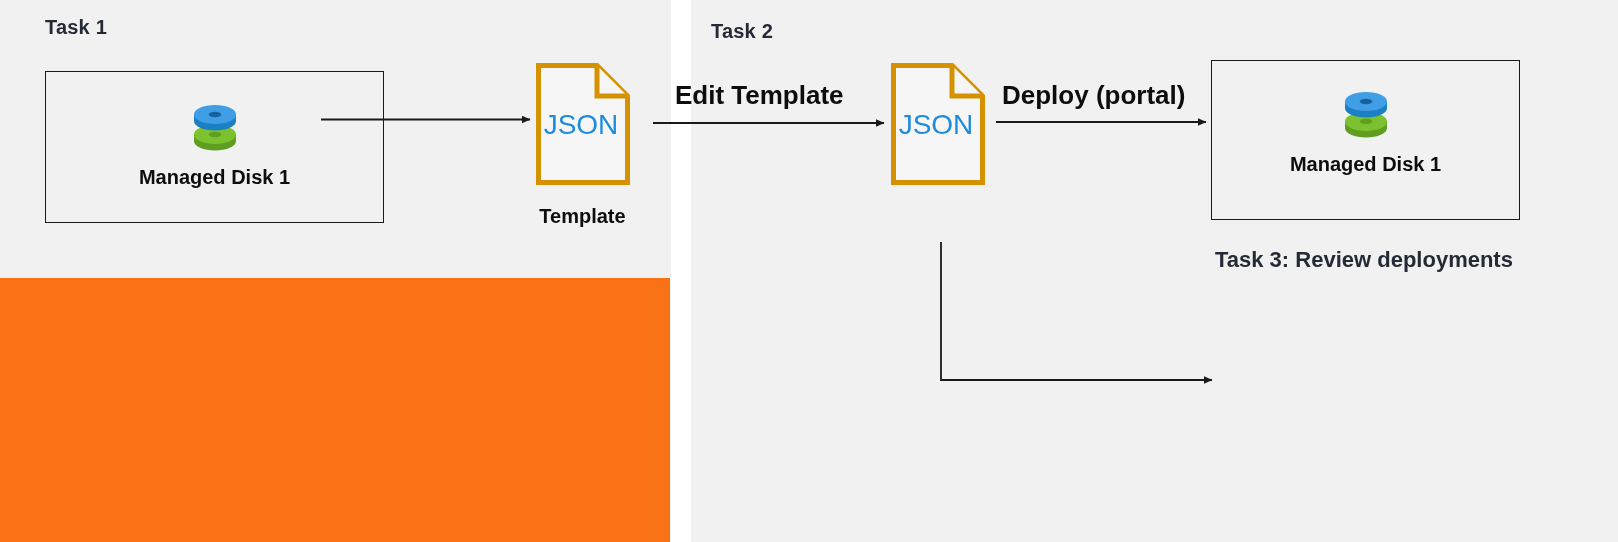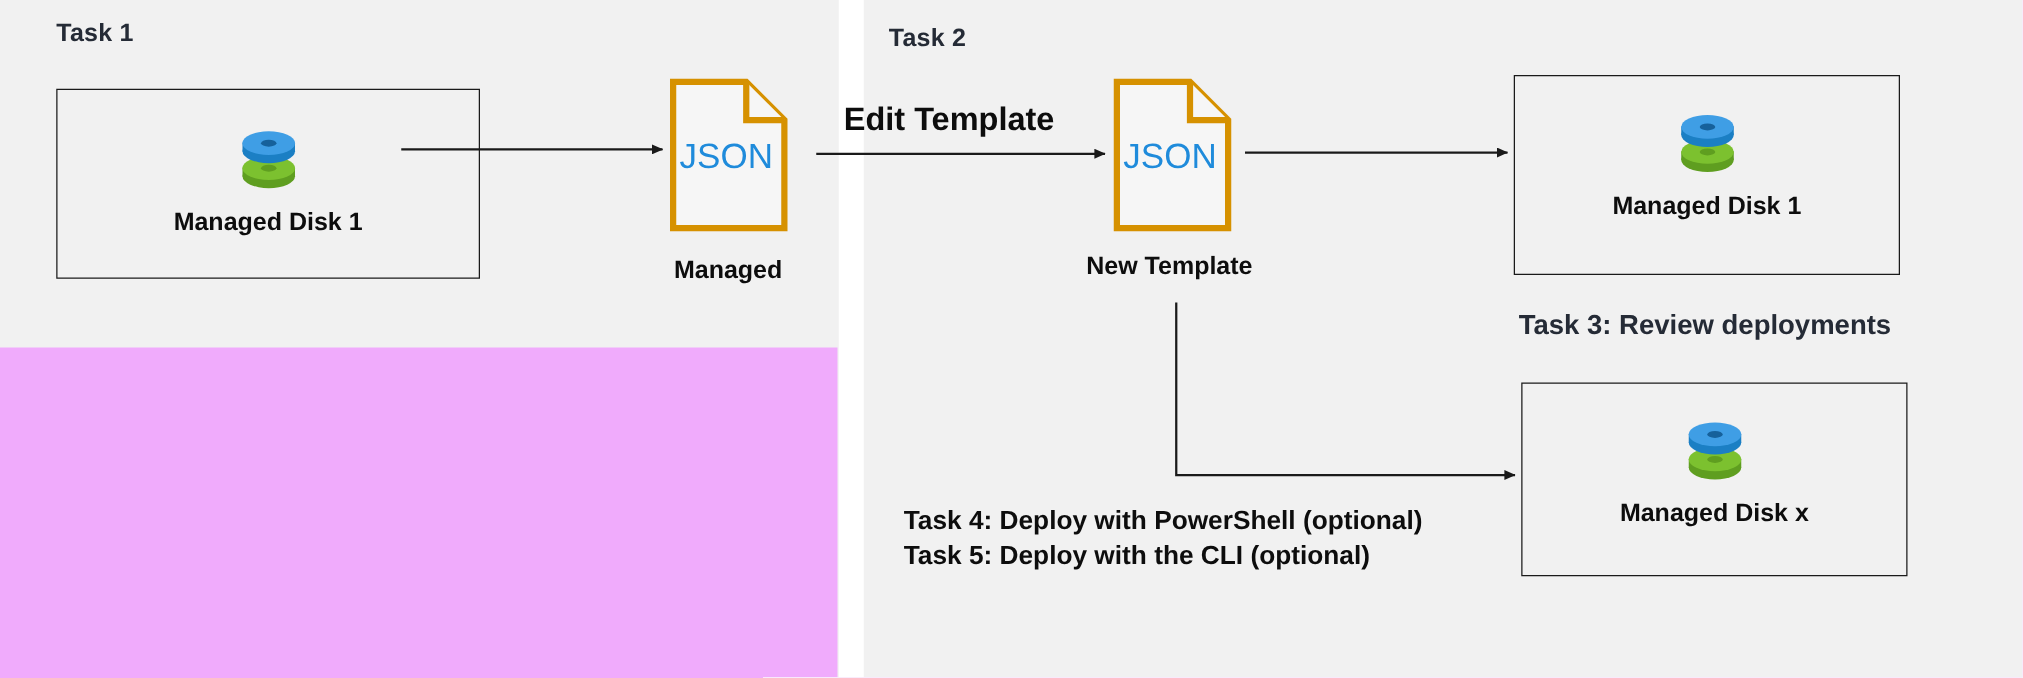--- a/index.html
+++ b/index.html
@@ -7,21 +7,21 @@
     padding: 0;
     background: #ffffff;
   }
   body {
     font-family: "Liberation Sans", sans-serif;
   }
   #canvas {
     position: relative;
     width: 1618px;
     height: 542px;
-    background: #f0abfc;
+    background: #f97316;
     overflow: hidden;
   }
   
   .panel {
     position: absolute;
     background: #f1f1f1;
   }
   #panel-task1 { left: 0px;   top: 0px; width: 671px; height: 278px; }
   #panel-task2 { left: 670px; top: 0px; width: 948px; height: 542px; }
   #panel-gap   { left: 671px; top: 0px; width: 20px;  height: 542px; background:#ffffff; }
@@ -150,73 +150,52 @@
     </div>
   </div>
 
   <div class="json-file" id="json-template">
     <svg width="96" height="124" viewBox="0 0 96 124" aria-hidden="true">
       <path d="M3.5 3.5 H62 L92.5 34 V120.5 H3.5 Z" fill="#f6f6f6" stroke="#d69100" stroke-width="5"></path>
       <path d="M62 3.5 V34 H92.5" fill="#f6f6f6" stroke="#d69100" stroke-width="5"></path>
       <text x="46" y="72" text-anchor="middle" font-family="'Liberation Sans', sans-serif" font-size="28" fill="#1f8bdb">JSON</text>
     </svg>
   </div>
-  <div class="json-caption" id="caption-template">Managed</div>
+  <div class="json-caption" id="caption-template">Template</div>
 
   <div class="json-file" id="json-new-template">
     <svg width="96" height="124" viewBox="0 0 96 124" aria-hidden="true">
       <path d="M3.5 3.5 H62 L92.5 34 V120.5 H3.5 Z" fill="#f6f6f6" stroke="#d69100" stroke-width="5"></path>
       <path d="M62 3.5 V34 H92.5" fill="#f6f6f6" stroke="#d69100" stroke-width="5"></path>
       <text x="46" y="72" text-anchor="middle" font-family="'Liberation Sans', sans-serif" font-size="28" fill="#1f8bdb">JSON</text>
     </svg>
   </div>
-  <div class="json-caption" id="caption-new-template">New Template</div>
 
   <div class="res-box" id="box-disk1-right">
     <div class="res-inner" style="top:22px;">
       <span class="disk-icon-wrap">
         <svg width="62" height="62" viewBox="0 0 62 62" aria-hidden="true">
           <ellipse cx="31" cy="45" rx="21" ry="9.5" fill="#5f9e20"></ellipse>
           <rect x="10" y="38" width="42" height="7" fill="#5f9e20"></rect>
           <ellipse cx="31" cy="38.5" rx="21" ry="9.5" fill="#7cc12f"></ellipse>
           <ellipse cx="31" cy="38.5" rx="6.2" ry="2.8" fill="#5f9e20"></ellipse>
           <ellipse cx="31" cy="25" rx="21" ry="9.5" fill="#1b7fc4"></ellipse>
           <rect x="10" y="18" width="42" height="7" fill="#1b7fc4"></rect>
           <ellipse cx="31" cy="18.5" rx="21" ry="9.5" fill="#3f9ee5"></ellipse>
           <ellipse cx="31" cy="18.5" rx="6.2" ry="2.8" fill="#16619b"></ellipse>
         </svg>
       </span>
       <div class="disk-caption">Managed Disk 1</div>
     </div>
   </div>
 
-  <div class="res-box" id="box-diskx">
-    <div class="res-inner" style="top:22px;">
-      <span class="disk-icon-wrap">
-        <svg width="62" height="62" viewBox="0 0 62 62" aria-hidden="true">
-          <ellipse cx="31" cy="45" rx="21" ry="9.5" fill="#5f9e20"></ellipse>
-          <rect x="10" y="38" width="42" height="7" fill="#5f9e20"></rect>
-          <ellipse cx="31" cy="38.5" rx="21" ry="9.5" fill="#7cc12f"></ellipse>
-          <ellipse cx="31" cy="38.5" rx="6.2" ry="2.8" fill="#5f9e20"></ellipse>
-          <ellipse cx="31" cy="25" rx="21" ry="9.5" fill="#1b7fc4"></ellipse>
-          <rect x="10" y="18" width="42" height="7" fill="#1b7fc4"></rect>
-          <ellipse cx="31" cy="18.5" rx="21" ry="9.5" fill="#3f9ee5"></ellipse>
-          <ellipse cx="31" cy="18.5" rx="6.2" ry="2.8" fill="#16619b"></ellipse>
-        </svg>
-      </span>
-      <div class="disk-caption">Managed Disk x</div>
-    </div>
-  </div>
 
   <div class="arrow-label" id="label-edit-template">Edit Template</div>
-
-  <div id="optional-notes">
-    <div>Task 4: Deploy with PowerShell (optional)</div>
-    <div>Task 5: Deploy with the CLI (optional)</div>
-  </div>
+  <div class="arrow-label" id="label-deploy-portal">Deploy (portal)</div>
+
 
   <svg id="connectors">
     <defs>
       <marker id="arrowhead" markerWidth="9" markerHeight="8" refX="8.5" refY="4" orient="auto" markerUnits="userSpaceOnUse">
         <path d="M0,0 L9,4 L0,8 z" fill="#1a1a1a"></path>
       </marker>
     </defs>
 
     <line x1="321" y1="119.5" x2="530" y2="119.5" stroke="#1a1a1a" stroke-width="1.8" marker-end="url(#arrowhead)"></line>
 

